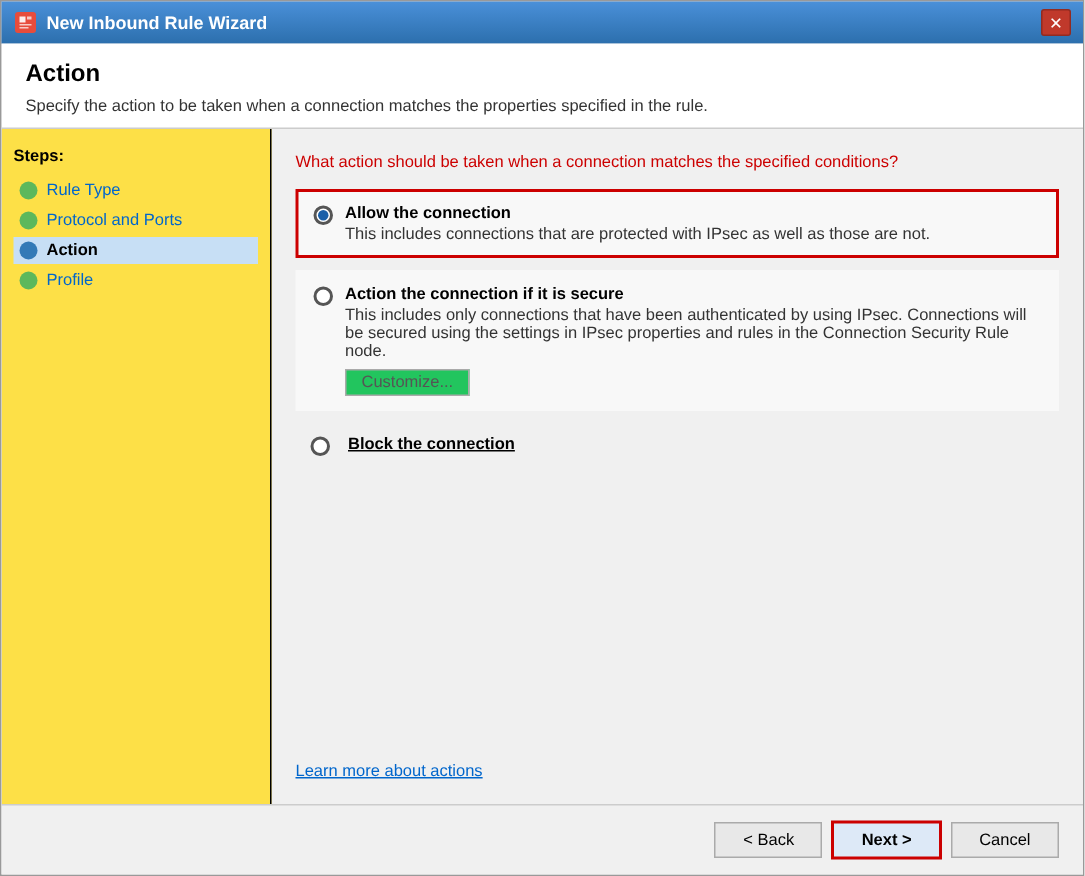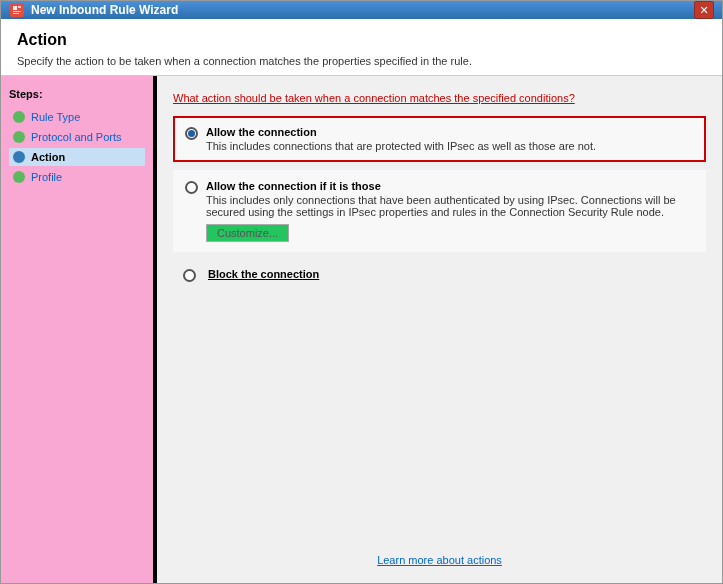--- a/index.html
+++ b/index.html
@@ -16,21 +16,21 @@
       width: 723px;
       height: 584px;
       background: #f0f0f0;
       border: 1px solid #999;
       display: flex;
       flex-direction: column;
     }
 
     .title-bar {
       background: linear-gradient(to bottom, #4a90d9, #2c6fad);
-      height: 18px;
+      height: 28px;
       display: flex;
       align-items: center;
       padding: 0 8px;
       flex-shrink: 0;
     }
 
     .title-bar-icon {
       width: 16px;
       height: 16px;
       margin-right: 6px;
@@ -84,23 +84,23 @@
     }
 
     .main-content {
       display: flex;
       flex: 1;
       overflow: hidden;
       background: #f0f0f0;
     }
 
     .sidebar {
-      width: 156px;
-      background: #f9a8d4;
-      border-right: 4px solid #000000;
+      width: 180px;
+      background: #fde047;
+      border-right: 1px solid #000000;
       padding: 12px 8px;
       flex-shrink: 0;
     }
 
     .sidebar-steps-label {
       font-size: 11px;
       font-weight: bold;
       color: #000;
       margin-bottom: 8px;
     }
@@ -138,21 +138,20 @@
       padding: 16px;
       overflow-y: auto;
       display: flex;
       flex-direction: column;
     }
 
     .question-text {
       font-size: 11px;
       color: #cc0000;
       margin-bottom: 12px;
-      text-decoration: underline;
     }
 
     .option-box {
       border: 2px solid transparent;
       padding: 8px 10px;
       margin-bottom: 8px;
       background: #f8f8f8;
     }
 
     .option-box.selected {
@@ -212,21 +211,20 @@
       background: #22c55e;
       border: 1px solid #aaa;
       font-size: 11px;
       cursor: pointer;
       color: #555;
     }
 
     .learn-more {
       margin-top: auto;
       padding-top: 20px;
-      text-align: center;
     }
 
     .learn-more a {
       font-size: 11px;
       color: #0066cc;
       text-decoration: underline;
       cursor: pointer;
     }
 
     .footer {
@@ -319,32 +317,37 @@
               <div class="option-label">Allow the connection</div>
               <div class="option-desc">This includes connections that are protected with IPsec as well as those are not.</div>
             </div>
           </div>
         </div>
 
         <div class="option-box">
           <div class="option-row">
             <div class="radio-btn"></div>
             <div class="option-content">
-              <div class="option-label">Allow the connection if it is those</div>
+              <div class="option-label">Action the connection if it is secure</div>
               <div class="option-desc">This includes only connections that have been authenticated by using IPsec.  Connections will be secured using the settings in IPsec properties and rules in the Connection Security Rule node.</div>
               <button class="customize-btn">Customize...</button>
             </div>
           </div>
         </div>
 
         <div class="block-option">
           <div class="radio-btn"></div>
           <div class="option-label" style="margin-left:4px;text-decoration:underline;">Block the connection</div>
         </div>
 
         <div class="learn-more">
           <a>Learn more about actions</a>
         </div>
       </div>
     </div>
   </div>
 
+  <div class="footer">
+    <button class="footer-btn">&lt; Back</button>
+    <button class="footer-btn primary">Next &gt;</button>
+    <button class="footer-btn">Cancel</button>
+  </div>
 </div>
 
 </body></html>

